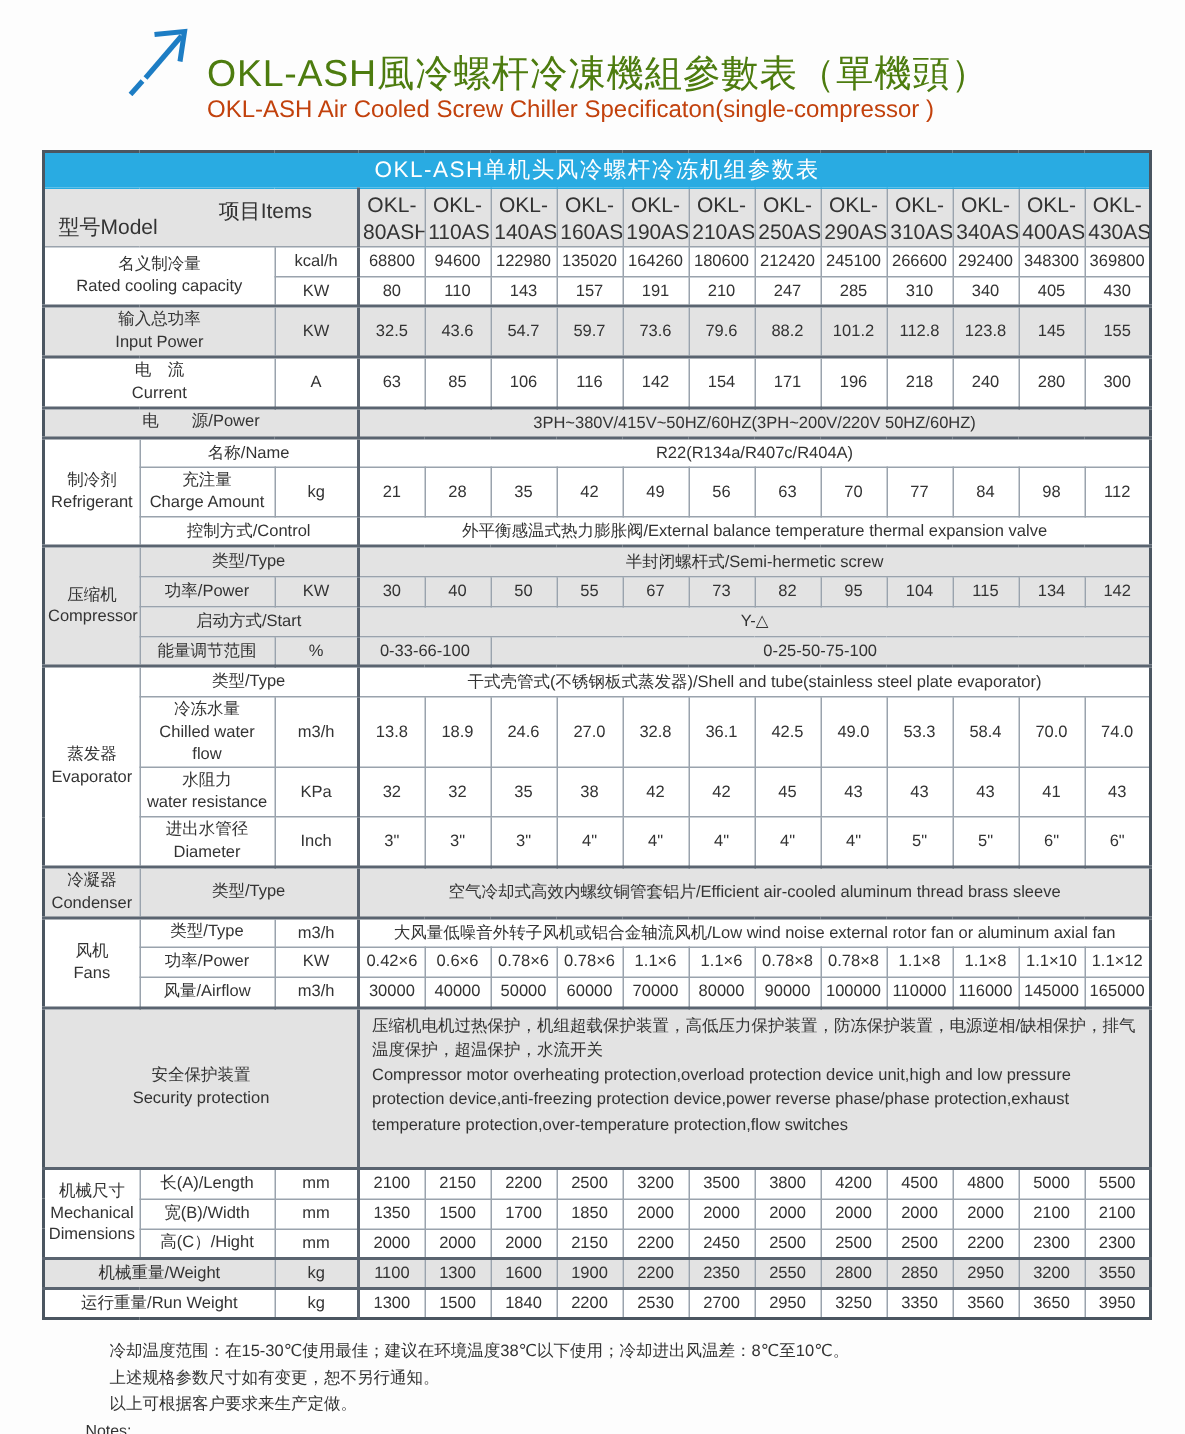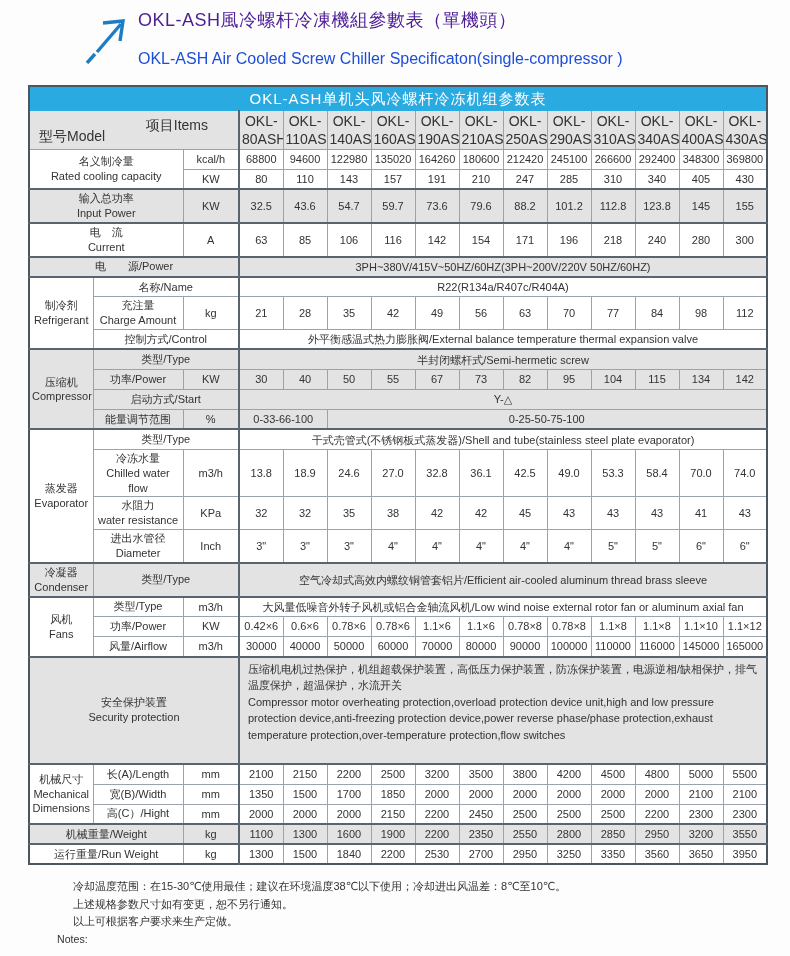--- a/index.html
+++ b/index.html
@@ -6,22 +6,22 @@
   html,body { margin:0; padding:0; }
   body {
     width:790px; height:956px; overflow:hidden;
     background:#fdfdfd; color:#333;
     font-family:"Liberation Sans","DejaVu Sans",sans-serif;
     -webkit-font-smoothing:antialiased;
   }
   .page-header { display:flex; align-items:flex-start; padding:8px 0 0 84px; }
   .logo { width:46px; height:52px; flex:0 0 auto; margin-top:4px; }
   .titles { margin-left:8px; }
-  .title-zh { font-size:18px; color:#4c1d95; letter-spacing:0.5px; white-space:nowrap; }
-  .title-en { font-size:16px; color:#1d4ed8; margin-top:18px; white-space:nowrap; }
+  .title-zh { font-size:25px; color:#4d7c0f; letter-spacing:0.5px; white-space:nowrap;margin-top:24px; }
+  .title-en { font-size:16px; color:#c2410c; margin-top:0; white-space:nowrap; }
 
   table.spec-table {
     margin:17px 0 0 28px; width:709px;
     border-collapse:collapse; table-layout:fixed;
     font-size:11px; text-align:center;
     border:2px solid #4b5661;
   }
   .spec-table th, .spec-table td {
     border:1px solid #9aa3ad; padding:1px 2px; line-height:1.3;
     overflow:hidden; font-weight:400;

